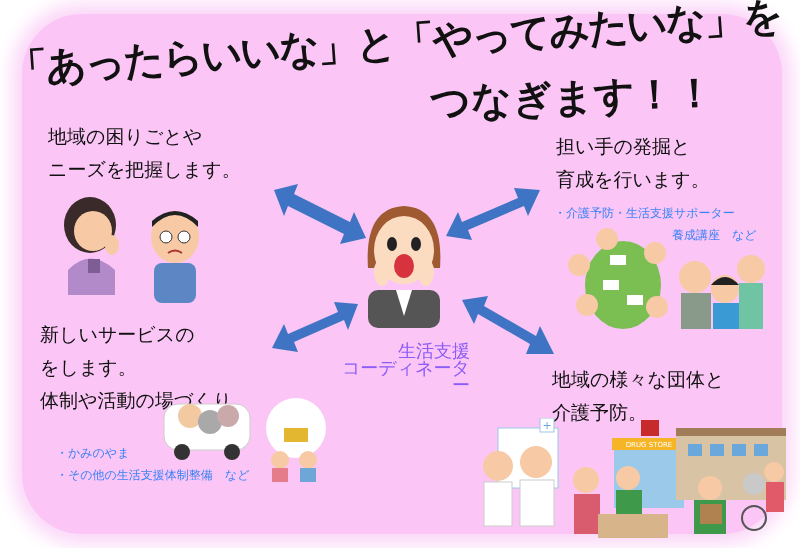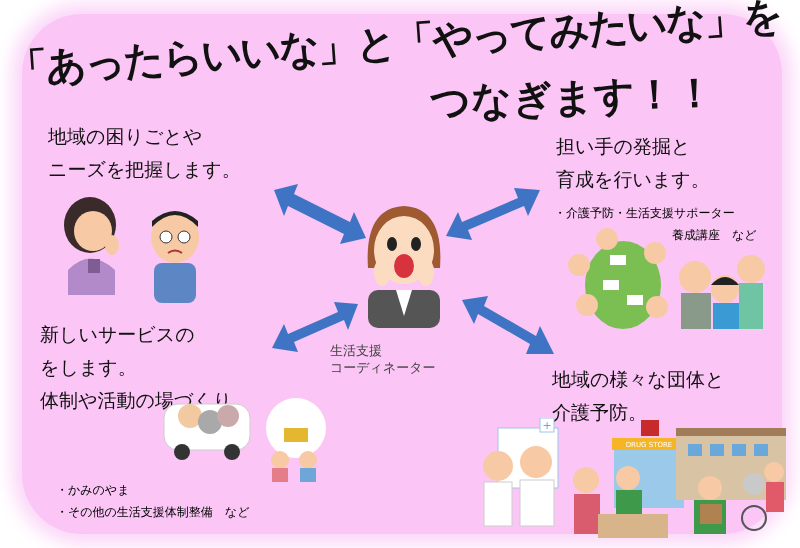--- a/index.html
+++ b/index.html
@@ -7,23 +7,23 @@
          font-family: "DejaVu Sans", sans-serif; color: #1a1a1a; }
   .panel { position: absolute; left: 22px; top: 14px; width: 760px; height: 520px;
            background: #fbc6f6; border-radius: 60px;
            box-shadow: 0 0 18px 10px #fbd6f8; }
   .title1 { position: absolute; left: 8px; top: 42px; font-size: 40px; font-weight: bold;
             letter-spacing: -2px; transform: rotate(-4deg); transform-origin: left center;
             white-space: nowrap; color: #111; }
   .title2 { position: absolute; left: 430px; top: 70px; font-size: 40px; font-weight: bold;
             white-space: nowrap; transform: rotate(-2deg); color: #111; }
   .heading { position: absolute; font-size: 19px; line-height: 33px; white-space: nowrap; color: #111; }
-  .note { position: absolute; font-size: 12px; line-height: 22px; white-space: nowrap; color: #000000; }
-  .label-center { position: absolute; left: 330px; top: 342px; width: 140px; text-align: left;
-                  font-size: 13px; line-height: 17px; color: #404040; }
+  .note { position: absolute; font-size: 12px; line-height: 22px; white-space: nowrap; color: #3b82f6; }
+  .label-center { position: absolute; left: 330px; top: 342px; width: 140px; text-align: right;
+                  font-size: 18px; line-height: 17px; color: #8b5cf6; }
   .arrow { position: absolute; }
   .illus { position: absolute; }
 </style>
 </head>
 <body>
 
 <div class="panel"></div>
 
 <div class="title1">「あったらいいな」と「やってみたいな」を</div>
 <div class="title2">つなぎます！！</div>
@@ -102,21 +102,21 @@
 </svg>
 <svg class="arrow" style="left:458px;top:292px;" width="100" height="70">
   <polygon points="4,8 30,4 26,14 78,44 82,34 96,62 68,62 72,52 20,22 16,32" fill="#3f73c4"></polygon>
 </svg>
 
 <div class="heading" style="left:40px;top:318px;">
   <div>新しいサービスの</div>
   <div>をします。</div>
   <div>体制や活動の場づくり</div>
 </div>
-<div class="note" style="left:56px;top:442px;margin-top:37px;">
+<div class="note" style="left:56px;top:442px;">
   <div>・かみのやま</div>
   <div>・その他の生活支援体制整備　など</div>
 </div>
 <svg class="illus" style="left:162px;top:398px;" width="170" height="85">
   <rect x="2" y="6" width="86" height="46" rx="14" fill="#fff" stroke="#ccc"></rect>
   <circle cx="28" cy="18" r="12" fill="#f2c9a0"></circle>
   <circle cx="48" cy="24" r="12" fill="#a9a9a9"></circle>
   <circle cx="66" cy="18" r="11" fill="#c9a9a9"></circle>
   <circle cx="20" cy="54" r="8" fill="#333"></circle>
   <circle cx="70" cy="54" r="8" fill="#333"></circle>

